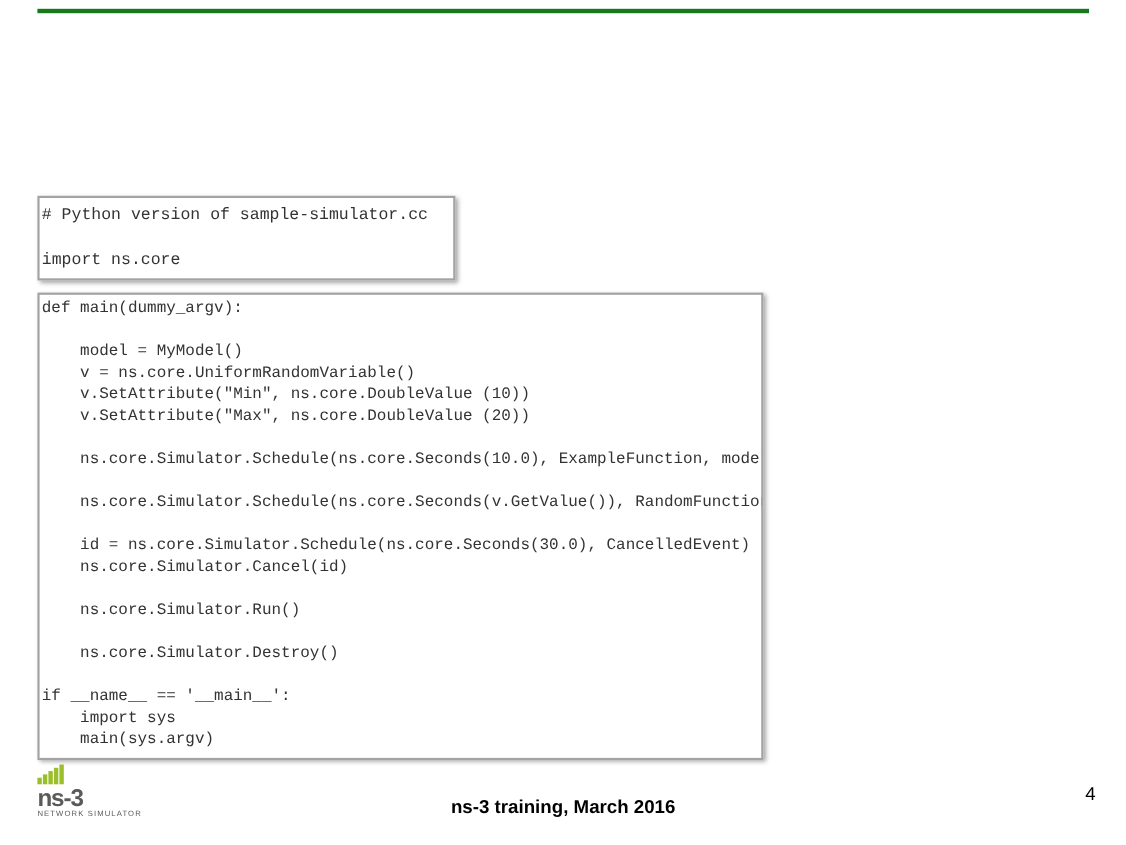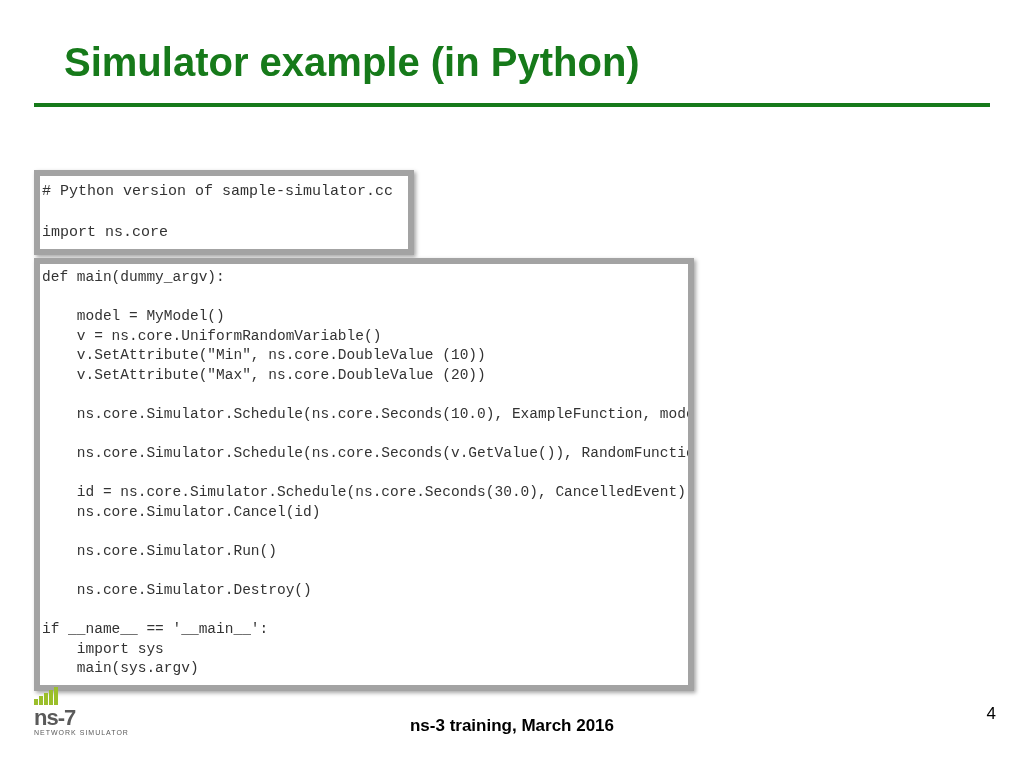--- a/index.html
+++ b/index.html
@@ -11,21 +11,21 @@
     font-weight: bold;
     font-size: 40px;
     padding: 40px 0 10px 64px;
   }
   .rule {
     height: 4px;
     background: #167a1a;
     margin: 8px 34px 0 34px;
   }
   .code-box {
-    border: 6px solid #a3a3a3;
+    border: 2px solid #a3a3a3;
     background: #fff;
     box-shadow: 2px 2px 4px rgba(0,0,0,0.35);
     font-family: "Courier New", Courier, monospace;
     font-size: 15px;
     line-height: 1.35;
     color: #333;
     white-space: pre;
     overflow: hidden;
   }
   .box1 {
@@ -98,21 +98,20 @@
     letter-spacing: 1px;
     color: #5a5a5a;
     margin-top: -2px;
   }
 </style>
 </head>
 <body>
 
 <div class="slide">
 
-  <div class="title">Simulator example (in Python)</div>
   <div class="rule"></div>
 
   <div class="code-box box1"># Python version of sample-simulator.cc
 
 import ns.core</div>
 
   <div class="code-box box2">def main(dummy_argv):
 
     model = MyModel()
     v = ns.core.UniformRandomVariable()
@@ -132,21 +131,21 @@
 
 if __name__ == '__main__':
     import sys
     main(sys.argv)</div>
 
   <div class="footer">
     <div class="logo">
       <span class="logo-bars">
         <span style="height:6px"></span><span style="height:9px"></span><span style="height:12px"></span><span style="height:15px"></span><span style="height:18px"></span>
       </span><span class="logo-text">
-        <div class="logo-ns3">ns-7</div>
+        <div class="logo-ns3">ns-3</div>
         <div class="logo-sub">NETWORK SIMULATOR</div>
       </span>
     </div>
     <div class="footer-center">ns-3 training, March 2016</div>
     <div class="page-num">4</div>
   </div>
 
 </div>
 
 </body></html>

